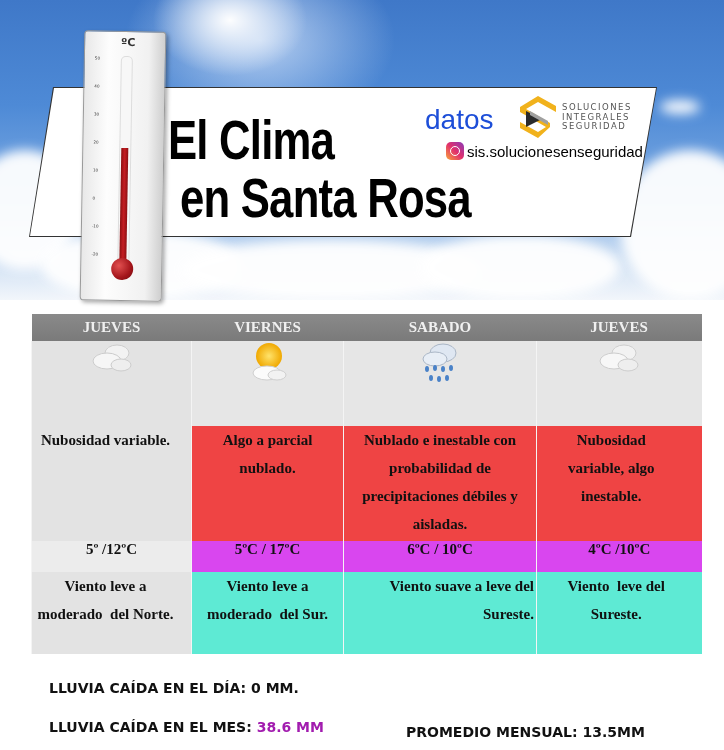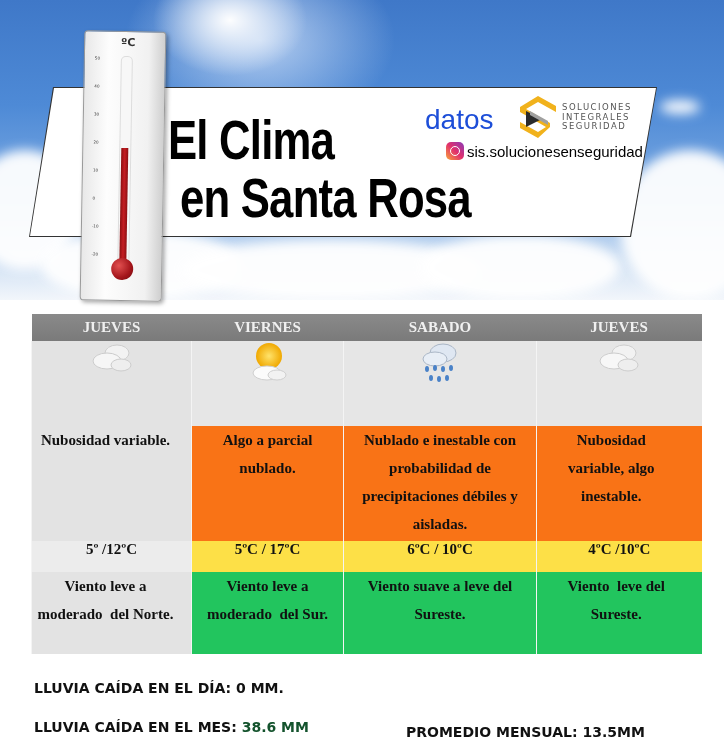--- a/index.html
+++ b/index.html
@@ -29,27 +29,27 @@
     border:1px solid #999;border-radius:4px;box-shadow:2px 2px 4px rgba(0,0,0,0.35);transform:rotate(1deg);}
   .thermo-unit{position:absolute;left:36px;top:4px;font-size:11px;color:#333;font-weight:bold;}
   .tube{position:absolute;left:36px;top:24px;width:10px;height:220px;background:#f7f7f7;border-radius:5px;border:1px solid #ddd;}
   .mercury{position:absolute;left:38px;top:116px;width:7px;height:130px;background:linear-gradient(90deg,#8d0f12,#c41d22,#8d0f12);}
   .bulb{position:absolute;left:30px;top:226px;width:22px;height:22px;border-radius:50%;background:radial-gradient(circle at 35% 35%,#e25050,#a3141a 60%,#6c0a0d);}
   .tick{position:absolute;font-size:4px;color:#333;}
   table.fc{position:absolute;left:31px;top:314px;width:670px;border-collapse:collapse;table-layout:fixed;font-family:Liberation Serif, serif;font-weight:bold;}
   table.fc th{background:linear-gradient(180deg,#8a8a8a,#7a7a7a);color:#f0f0f0;height:27px;font-size:15px;font-weight:bold;padding:0;text-align:center;}
   table.fc td{text-align:center;color:#111;padding:0;border-left:1px solid #f4f4f4;vertical-align:top;}
   .r-icon td{height:85px;background:#e6e6e6;vertical-align:middle;}
-  .r-desc td{height:115px;background:#f97316;font-size:15px;line-height:28px;padding-top:2px;}
-  .r-temp td{height:31px;background:#fde047;font-size:15px;vertical-align:middle;}
-  .r-wind td{height:82px;background:#22c55e;font-size:15px;line-height:28px;}
+  .r-desc td{height:115px;background:#ef4444;font-size:15px;line-height:28px;padding-top:2px;}
+  .r-temp td{height:31px;background:#d946ef;font-size:15px;vertical-align:middle;}
+  .r-wind td{height:82px;background:#5eead4;font-size:15px;line-height:28px;}
   .r-icon td:nth-child(1),.r-desc td:nth-child(1),.r-wind td:nth-child(1){background:#e3e3e3;}
   .r-temp td:nth-child(1){background:#ececec;}
-  .bottom{position:absolute;left:34px;font-family:"DejaVu Sans",sans-serif;font-weight:bold;font-size:14px;color:#111;}
-  .red{color:#14532d;}
+  .bottom{position:absolute;left:49px;font-family:"DejaVu Sans",sans-serif;font-weight:bold;font-size:14px;color:#111;}
+  .red{color:#a21caf;}
 </style>
 </head>
 <body>
 
 <div class="sky"></div>
 <div class="cloud" style="left:-30px;top:150px;width:110px;height:120px;"></div>
 <div class="cloud" style="left:40px;top:230px;width:200px;height:70px;"></div>
 <div class="cloud" style="left:180px;top:240px;width:300px;height:60px;"></div>
 <div class="cloud" style="left:420px;top:235px;width:200px;height:65px;"></div>
 <div class="cloud" style="left:620px;top:150px;width:140px;height:150px;"></div>
@@ -156,21 +156,21 @@
   </tr>
   <tr class="r-temp">
     <td>5º /12ºC</td>
     <td>5ºC / 17ºC</td>
     <td>6ºC / 10ºC</td>
     <td>4ºC /10ºC</td>
   </tr>
   <tr class="r-wind">
     <td style="padding-right:12px;white-space:pre-wrap;">Viento leve a moderado  del Norte.</td>
     <td style="padding-left:8px;padding-right:8px;white-space:pre-wrap;">Viento leve a moderado  del Sur.</td>
-    <td style="padding-left:2px;padding-right:2px;">Viento suave a leve del Sureste.</td>
+    <td style="padding-left:2px;padding-right:2px;text-align:right;">Viento suave a leve del Sureste.</td>
     <td style="padding-left:10px;padding-right:16px;white-space:pre-wrap;">Viento  leve del Sureste.</td>
   </tr>
 </tbody>
   </table>
 
 <div class="bottom" style="top:680px;">LLUVIA CAÍDA EN EL DÍA: 0 MM.</div>
 <div class="bottom" style="top:719px;">
   <span>LLUVIA CAÍDA EN EL MES: </span><span class="red">38.6 MM</span>
 </div>
 <div class="bottom" style="top:724px;left:406px;">PROMEDIO MENSUAL: 13.5MM</div>

